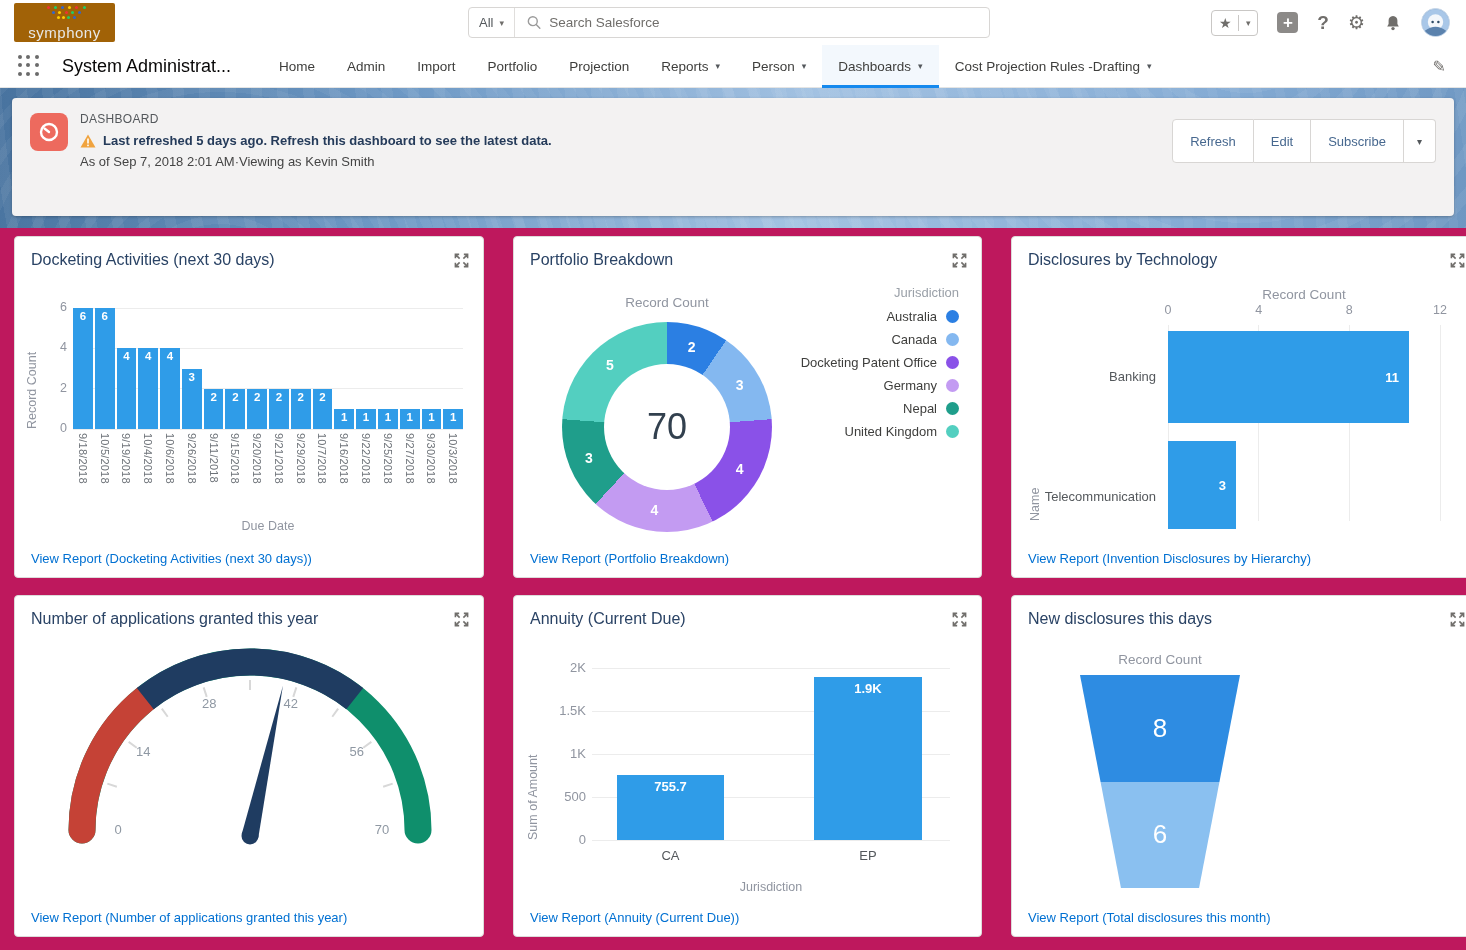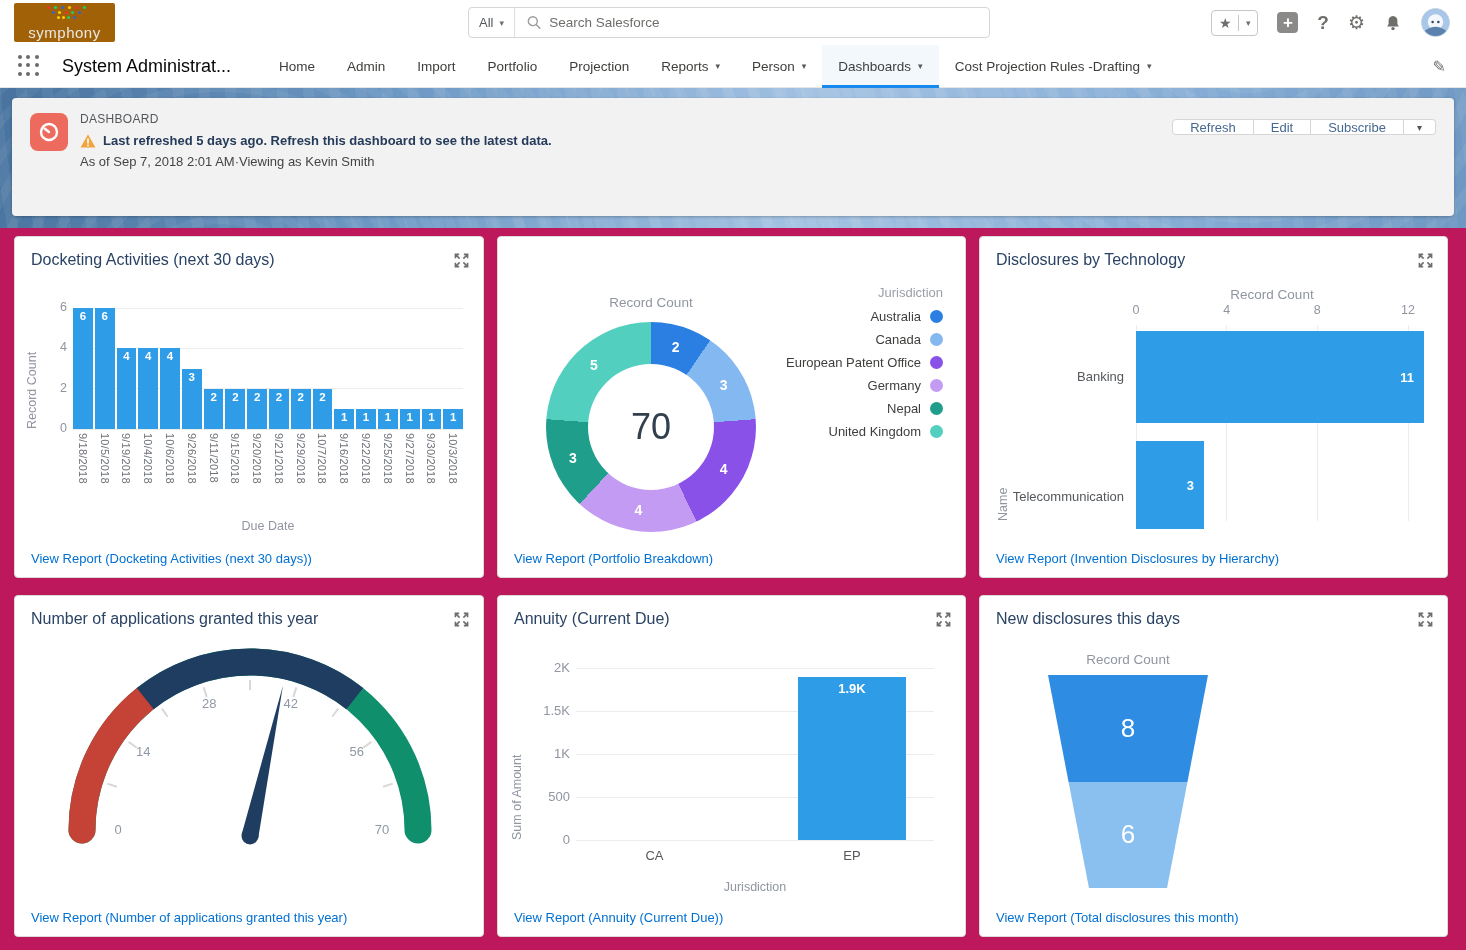--- a/index.html
+++ b/index.html
@@ -55,27 +55,27 @@
   .header-card { position:relative; margin:10px 12px 0; background:#f3f2f2; border-radius:4px;
                  padding:13px 18px 14px; box-shadow:0 1px 3px rgba(0,0,0,.25); min-height:118px; }
   .hc-row { display:flex; align-items:flex-start; }
   .dash-icon { width:38px; height:38px; border-radius:8px; background:#ed6a5e; display:flex; align-items:center;
                justify-content:center; margin-right:12px; margin-top:2px; }
   .hc-type { font-size:12px; color:#54585c; letter-spacing:.3px; margin-top:1px; }
   .hc-title { font-size:22px; color:#1d3450; margin-top:2px; }
   .hc-warning { display:flex; align-items:center; gap:7px; margin-top:7px; font-size:13px; font-weight:bold; color:#253b5a; }
   .hc-asof { margin-top:6px; font-size:13px; color:#444; }
   .hc-buttons { margin-left:auto; display:flex; margin-top:8px; }
-  .btn { height:16px; padding:0 17px; background:#fff; border:1px solid #d8d6d4; border-left-width:0;
+  .btn { height:44px; padding:0 17px; background:#fff; border:1px solid #d8d6d4; border-left-width:0;
          color:#47688f; font-size:13px; display:flex; align-items:center; cursor:pointer; }
   .btn:first-child { border-left-width:1px; border-radius:4px 0 0 4px; }
   .btn.caret-btn { padding:0 13px; border-radius:0 4px 4px 0; font-size:10px; color:#54585c; }
 
   
-  .cards { position:relative; margin:20px 14px 0; display:grid; grid-template-columns:470px 469px 469px; gap:17px 13px; }
+  .cards { position:relative; margin:20px 14px 0; display:grid; grid-template-columns:470px 469px 469px; gap:17px 29px; }
   .card { background:#fff; border:1px solid #dddbda; border-radius:4px; height:342px; position:relative; }
   .card-head { display:flex; align-items:flex-start; justify-content:space-between; padding:14px 14px 0 16px; }
   .card-title { font-size:16px; color:#2a4365; }
   .expand-icon { cursor:pointer; margin-top:2px; }
   .chart-body { position:absolute; top:44px; left:0; right:0; bottom:36px; }
   .view-report { position:absolute; left:16px; bottom:11px; font-size:13px; color:#0070d2; cursor:pointer; white-space:nowrap; }
 
   .axis-text { color:#9095a0; font-size:12.5px; }
   .grid-h { position:absolute; left:0; right:0; height:1px; background:#ececec; }
   .grid-v { position:absolute; top:0; bottom:0; width:1px; background:#ececec; }
@@ -402,20 +402,31 @@
               <span>10/3/2018</span>
             </div>
           </div>
           <div class="axis-text rot-up" style="position: absolute; left: 10px; top: 27px; height: 121px; display: flex; align-items: center;">Record Count</div>
           <div class="axis-text" style="position: absolute; left: 58px; width: 390px; top: 238px; text-align: center;">Due Date</div>
         </div>
       <span class="view-report">View Report (Docketing Activities (next 30 days))</span>
     </div>
 
     <div class="card">
+      <div class="card-head">
+        <span class="card-title">Portfolio Breakdown</span>
+        <span class="expand-icon">
+          <svg width="15" height="15" viewBox="0 0 16 16" stroke="#706e6b" stroke-width="1.7" fill="none">
+            <path d="M5.5 1.5 H1.5 V5.5 M1.5 1.5 L6 6"></path>
+              <path d="M10.5 1.5 H14.5 V5.5 M14.5 1.5 L10 6"></path>
+            <path d="M5.5 14.5 H1.5 V10.5 M1.5 14.5 L6 10"></path>
+              <path d="M10.5 14.5 H14.5 V10.5 M14.5 14.5 L10 10"></path>
+          </svg>
+        </span>
+      </div>
       <div class="chart-body" id="chart-donut">
           <div class="axis-text" style="position: absolute; left: 63px; width: 180px; top: 14px; text-align: center; font-size: 13.5px;">Record Count</div>
           <div class="donut" style="left: 48px; top: 41px; width: 210px; height: 210px; background: conic-gradient(rgb(43, 127, 227) 0deg, rgb(43, 127, 227) 34.2857deg, rgb(132, 184, 240) 34.2857deg, rgb(132, 184, 240) 85.7143deg, rgb(138, 81, 232) 85.7143deg, rgb(138, 81, 232) 154.286deg, rgb(195, 155, 242) 154.286deg, rgb(195, 155, 242) 222.857deg, rgb(31, 158, 139) 222.857deg, rgb(31, 158, 139) 274.286deg, rgb(83, 207, 192) 274.286deg, rgb(83, 207, 192) 360deg);"></div>
           <div class="donut-hole" style="left: 90px; top: 83px; width: 126px; height: 126px;">70</div>
           <div class="slice-lab" style="left: 177.759px; top: 65.7319px;">2</div>
           <div class="slice-lab" style="left: 225.746px; top: 104px;">3</div>
           <div class="slice-lab" style="left: 225.746px; top: 188px;">4</div>
           <div class="slice-lab" style="left: 140.48px; top: 229.062px;">4</div>
           <div class="slice-lab" style="left: 74.8066px; top: 176.689px;">3</div>
           <div class="slice-lab" style="left: 95.8655px; top: 84.4236px;">5</div>
@@ -423,21 +434,21 @@
             <div class="legend-title">Jurisdiction</div>
             <div class="legend-item">
               <span>Australia</span>
               <span class="lg-dot" style="background: rgb(43, 127, 227);"></span>
             </div>
             <div class="legend-item">
               <span>Canada</span>
               <span class="lg-dot" style="background: rgb(132, 184, 240);"></span>
             </div>
             <div class="legend-item">
-              <span>European Patent Office</span>
+              <span>Docketing Patent Office</span>
               <span class="lg-dot" style="background: rgb(138, 81, 232);"></span>
             </div>
             <div class="legend-item">
               <span>Germany</span>
               <span class="lg-dot" style="background: rgb(195, 155, 242);"></span>
             </div>
             <div class="legend-item">
               <span>Nepal</span>
               <span class="lg-dot" style="background: rgb(31, 158, 139);"></span>
             </div>
@@ -462,21 +473,21 @@
           </svg>
         </span>
       </div>
       <div class="chart-body" id="chart-hbar">
           <div class="axis-text" style="position: absolute; left: 156px; width: 272px; top: 6px; text-align: center; font-size: 13.5px;">Record Count</div>
           <div style="position: absolute; left: 156px; top: 44px; width: 272px; height: 196px;">
             <div class="grid-v" style="left: -0.5px;"></div>
             <div class="grid-v" style="left: 90.1667px;"></div>
             <div class="grid-v" style="left: 180.833px;"></div>
             <div class="grid-v" style="left: 271.5px;"></div>
-            <div class="hbar" style="left: 0px; top: 6px; height: 92px; width: 288px; text-align: center;">
+            <div class="hbar" style="left: 0px; top: 6px; height: 92px; width: 241px; text-align: center;">
               <div class="blab">11</div>
             </div>
             <div class="hbar" style="left: 0px; top: 116px; height: 88px; width: 68px;">
               <div class="blab">3</div>
             </div>
           </div>
           <div class="axis-text" style="position: absolute; left: 141px; width: 30px; text-align: center; top: 22px;">0</div>
           <div class="axis-text" style="position: absolute; left: 231.667px; width: 30px; text-align: center; top: 22px;">4</div>
           <div class="axis-text" style="position: absolute; left: 322.333px; width: 30px; text-align: center; top: 22px;">8</div>
           <div class="axis-text" style="position: absolute; left: 413px; width: 30px; text-align: center; top: 22px;">12</div>
@@ -538,20 +549,23 @@
           </svg>
         </span>
       </div>
       <div class="chart-body" id="chart-annuity">
           <div class="ann-plot">
             <div class="grid-h" style="top: 171.5px;"></div>
             <div class="grid-h" style="top: 128.5px;"></div>
             <div class="grid-h" style="top: 85.5px;"></div>
             <div class="grid-h" style="top: 42.5px;"></div>
             <div class="grid-h" style="top: -0.5px;"></div>
+            <div class="ann-bar" style="left: 25px; width: 107px; height: 64.9902px; top: 107.01px;">
+              <div class="blab">755.7</div>
+            </div>
             <div class="ann-bar" style="left: 222px; width: 108px; height: 163.4px; top: 8.6px;">
               <div class="blab">1.9K</div>
             </div>
           </div>
           <div class="axis-text" style="position: absolute; left: 28px; width: 44px; text-align: right; top: 192px; font-size: 13px;">0</div>
           <div class="axis-text" style="position: absolute; left: 28px; width: 44px; text-align: right; top: 149px; font-size: 13px;">500</div>
           <div class="axis-text" style="position: absolute; left: 28px; width: 44px; text-align: right; top: 106px; font-size: 13px;">1K</div>
           <div class="axis-text" style="position: absolute; left: 28px; width: 44px; text-align: right; top: 63px; font-size: 13px;">1.5K</div>
           <div class="axis-text" style="position: absolute; left: 28px; width: 44px; text-align: right; top: 20px; font-size: 13px;">2K</div>
           <div class="axis-text" style="position: absolute; left: 103px; width: 107px; text-align: center; top: 208px; font-size: 13px; color: rgb(84, 88, 92);">CA</div>

